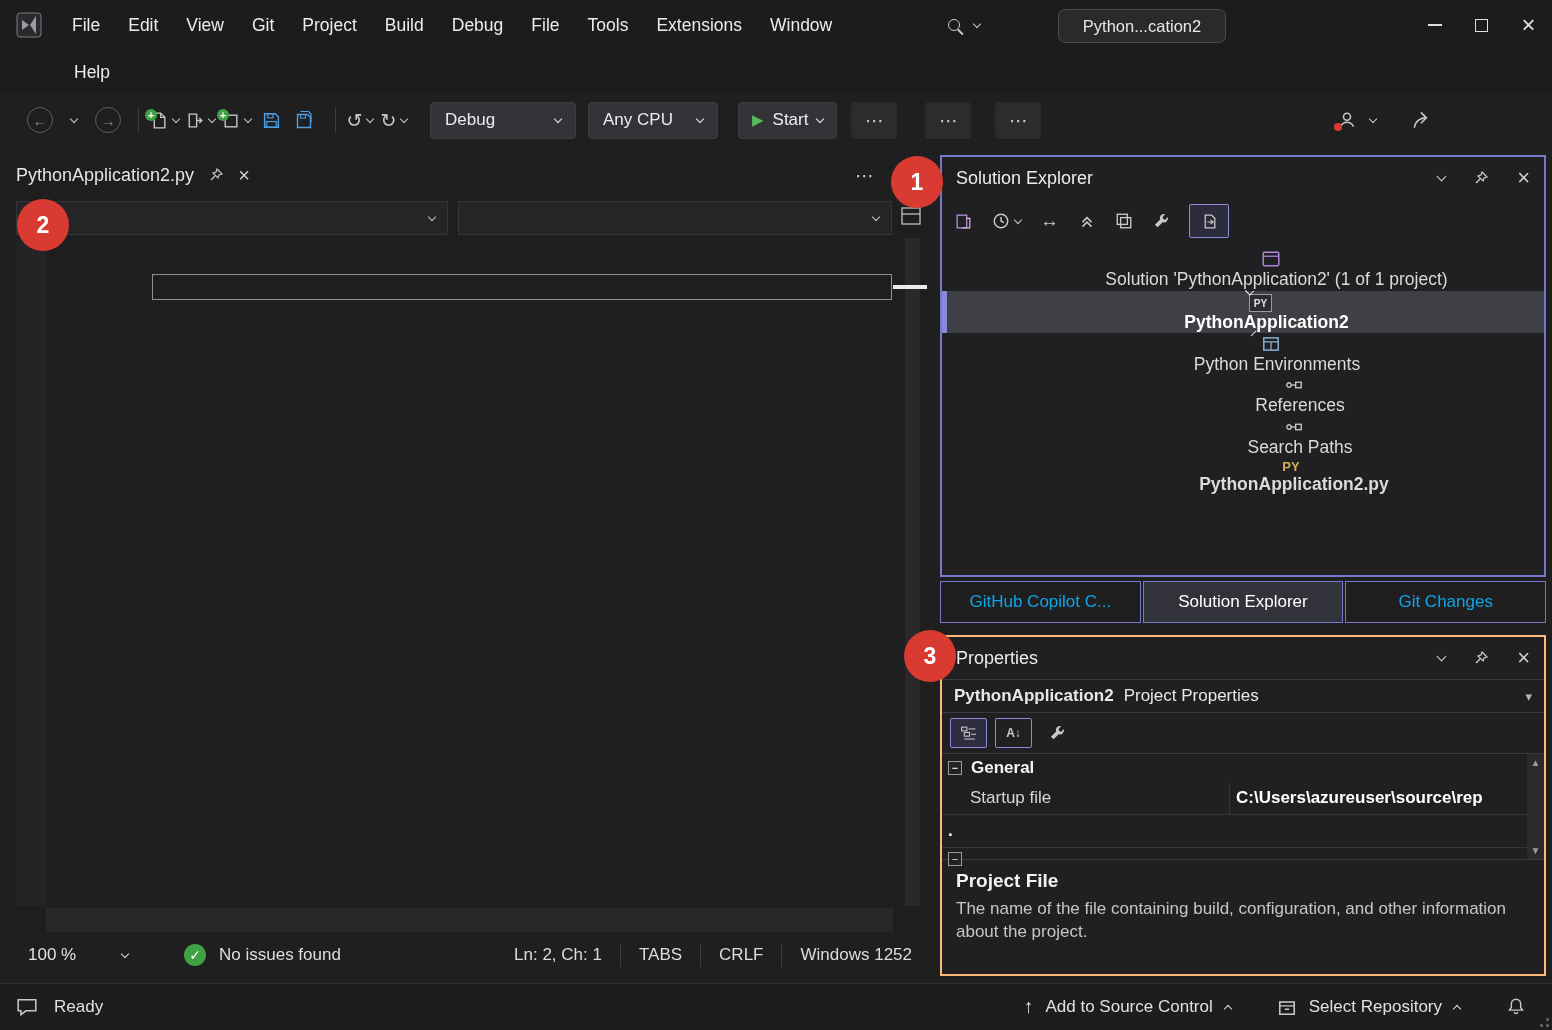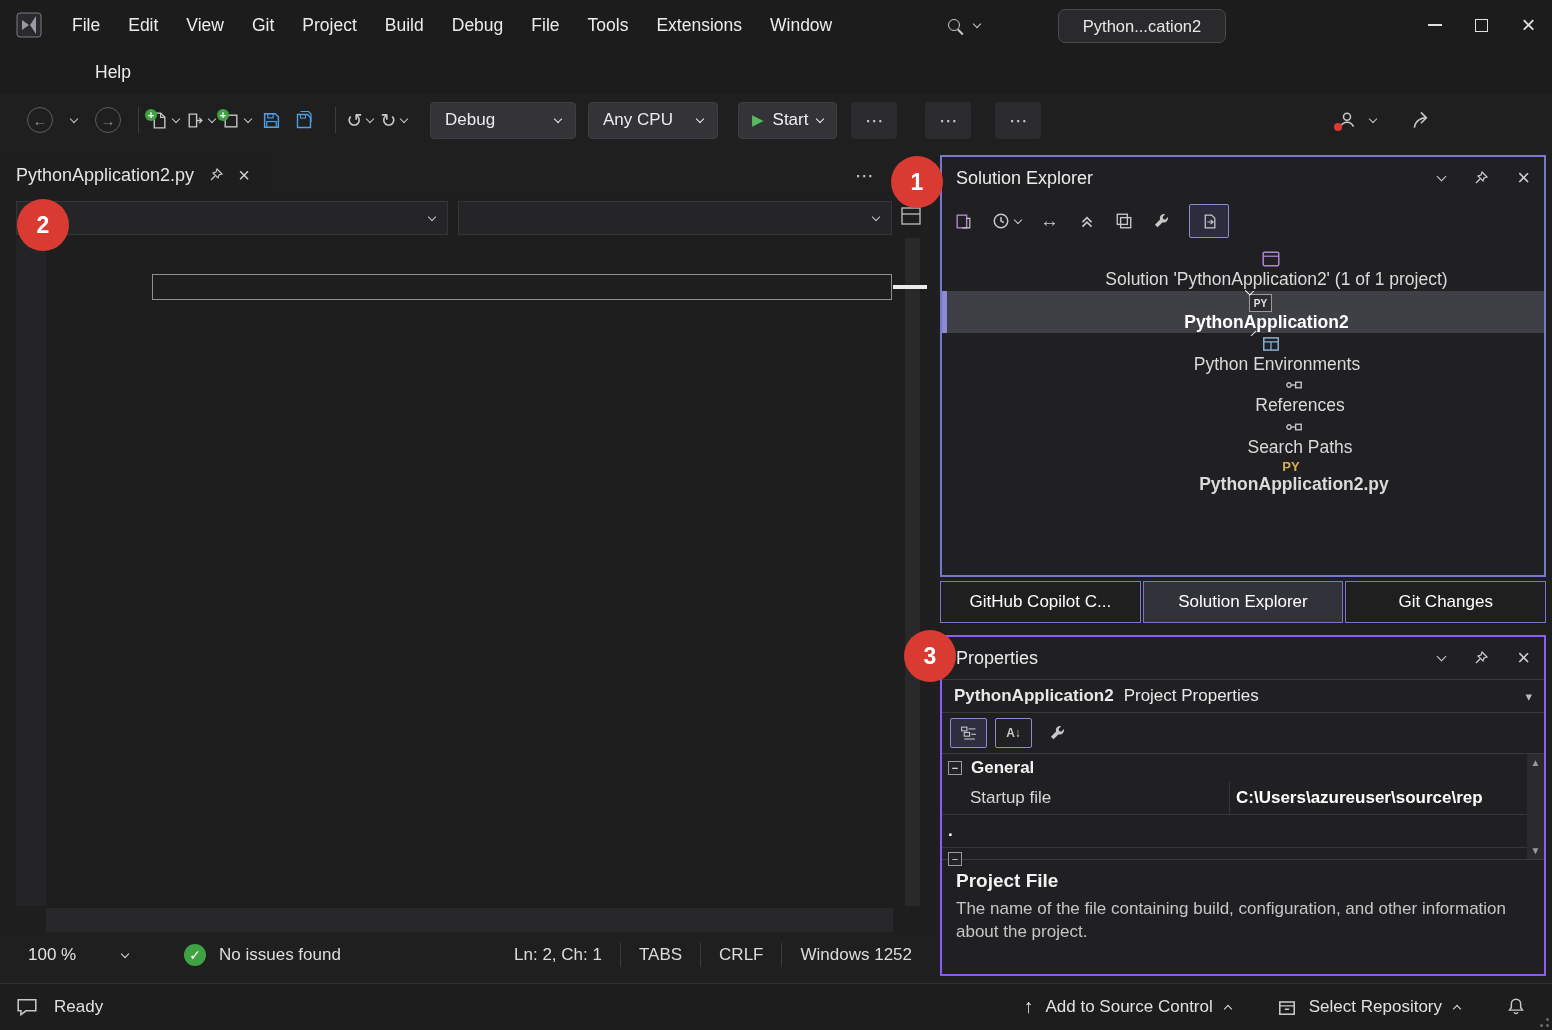--- a/index.html
+++ b/index.html
@@ -6,21 +6,21 @@
   html,body { background:#111; }
   .app { position:relative; width:1552px; height:1030px; background:#1f1f1f;
          color:#d6d6d6; font-family:"Liberation Sans","DejaVu Sans",sans-serif;
          font-size:17px; overflow:hidden; }
 
   
   .titlebar { position:absolute; top:0; left:0; right:0; height:94px; background:#1c1c1d; }
   .tb-row1 { display:flex; align-items:center; height:50px; padding-left:14px; }
   .vs-logo { width:30px; height:30px; margin-right:14px; display:flex; align-items:center; justify-content:center; }
   .menu-item { padding:6px 14px; color:#ececec; font-size:17.5px; }
-  .tb-row2 { height:44px; display:flex; align-items:center; padding-left:60px;margin-left:21px; }
+  .tb-row2 { height:44px; display:flex; align-items:center; padding-left:60px; }
   .tb-search-cluster { position:absolute; left:948px; top:0; height:50px; display:flex; align-items:center; gap:14px; }
   .tb-searchbox { position:absolute; left:1058px; top:9px; width:168px; height:34px; background:#2a2a2c;
                   border:1px solid #4a4a4e; border-radius:7px; color:#e8e8e8; text-align:center; font-size:16.5px;
                   font-family:inherit; outline:none; }
   .win-controls { position:absolute; right:0; top:0; display:flex; }
   .win-btn { width:47px; height:50px; display:flex; align-items:center; justify-content:center; color:#e0e0e0; }
   .min-glyph { width:14px; height:2px; background:#e0e0e0; display:inline-block; }
   .max-glyph { width:13px; height:13px; border:1.5px solid #e0e0e0; display:inline-block; }
   .close-glyph { font-size:24px; line-height:1; }
 
@@ -107,26 +107,26 @@
   .trow { height:42px; display:flex; align-items:center; position:relative; color:#dadada; font-size:17.5px;flex-direction:column; }
   .trow .lbl { margin-left:12px; }
   .trow.selected { background:#3f3f46; color:#fff; }
   .selbar { position:absolute; left:0; top:0; bottom:0; width:5px; background:#8a8ad8; }
   .bold { font-weight:bold; }
   .pybox { width:23px; height:21px; border:1px solid #9a9a9a; color:#e2e2e2; font-size:10px; font-weight:bold;
            display:flex; align-items:center; justify-content:center; background:#2c2c30; }
   .pygold { color:#d1b153; font-size:13px; font-weight:bold; width:26px; text-align:center; }
   .setabs { position:absolute; left:940px; top:581px; width:606px; height:42px; display:flex; gap:2px; }
   .setab { flex:1; display:flex; align-items:center; justify-content:center; border:1.5px solid #7678cb;
-           color:#ffffff; background:#1f1f1f; font-size:17px; white-space:nowrap; overflow:hidden; }
+           color:#0ea5e9; background:#1f1f1f; font-size:17px; white-space:nowrap; overflow:hidden; }
   .setab.active { background:#32323a; color:#fff; }
 
   
   .props { position:absolute; left:940px; top:635px; width:606px; height:341px; background:#202023;
-           border:2px solid #8b5cf6; display:flex; flex-direction:column; }
+           border:2px solid #fdba74; display:flex; flex-direction:column; }
   .pobj { height:34px; display:flex; align-items:center; padding:0 12px; gap:10px;
           border-top:1px solid #3a3a3e; border-bottom:1px solid #3a3a3e; color:#e8e8e8; }
   .pobj .ddarrow { margin-left:auto; color:#b8b8b8; font-size:13px; }
   .ptoolbar { height:40px; display:flex; align-items:center; gap:8px; padding:0 8px; }
   .pbox { width:37px; height:30px; border:1px solid #8a8ad8; display:flex; align-items:center;
           justify-content:center; color:#c8c8c8; border-radius:2px; }
   .pbox.selected { background:rgba(122,122,216,.16); }
   .pgrid { position:relative; border-top:1px solid #3a3a3e; height:106px; }
   .gsec { height:28px; display:flex; gap:9px; align-items:center; padding-left:6px; font-weight:bold;
           color:#f2f2f2; }

